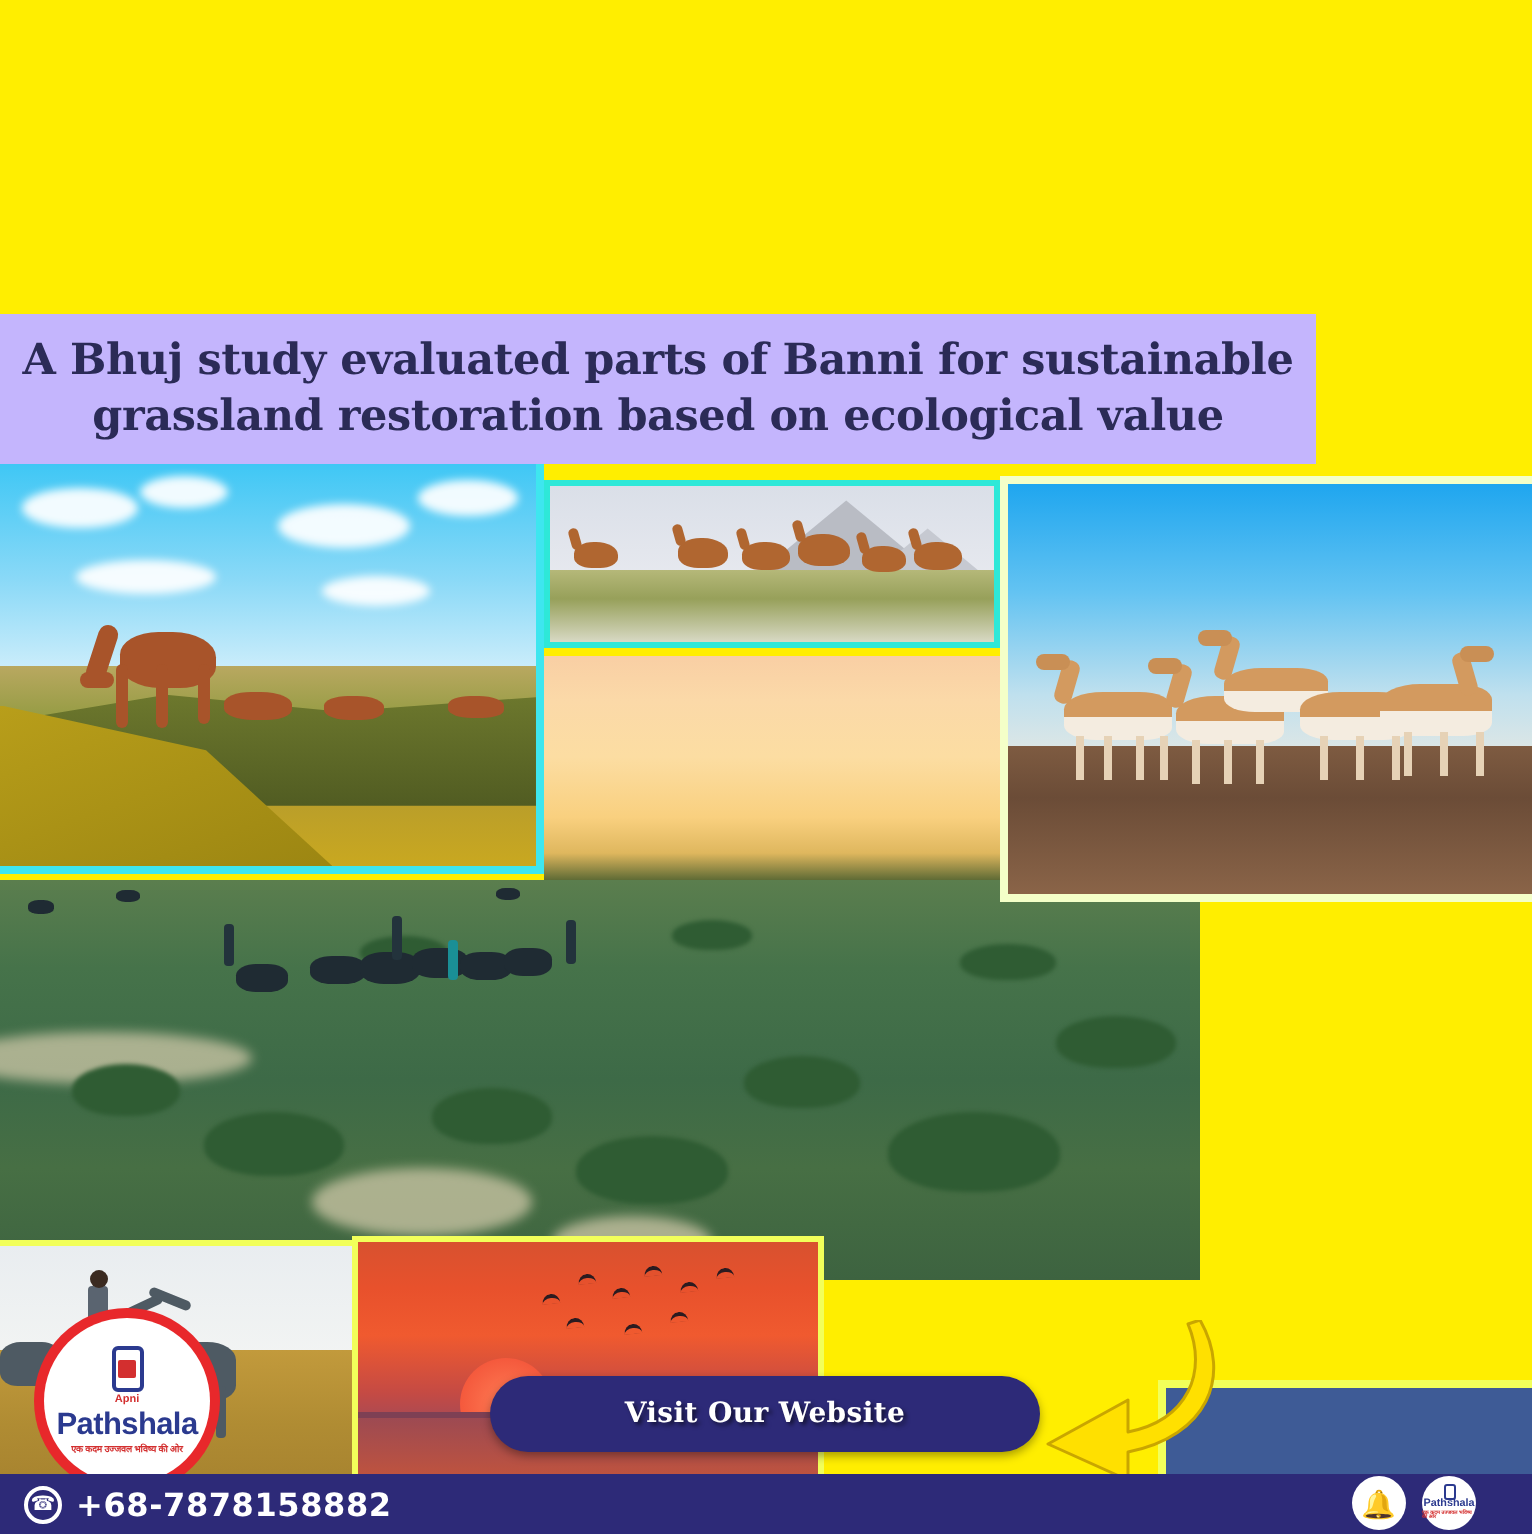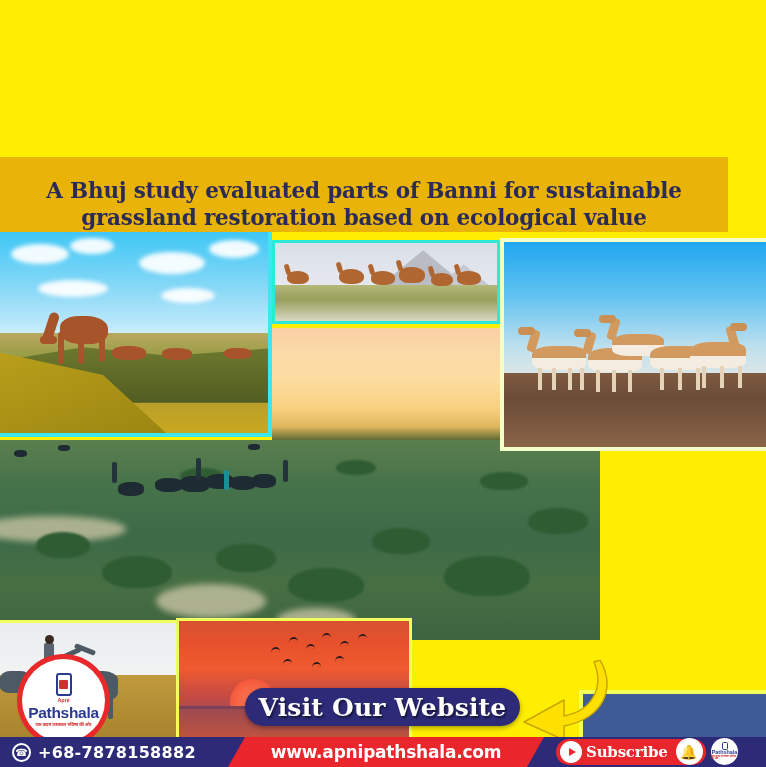--- a/index.html
+++ b/index.html
@@ -35,23 +35,23 @@
   }
   .title .w { display:inline-block; position:relative; }
   .title .w::after {
     content:""; position:absolute; left:0; right:0; bottom:-12px; height:9px;
     background:#ffffff; box-shadow:3px 3px 5px rgba(0,0,0,0.6);
   }
   .title .sp { display:inline-block; width:20px; }
 
   
   .subtitle-band {
-    position:absolute; left:0; top:157px; width:728px; height:75px;
-    background:#eab308;
-    display:flex; align-items:flex-end; justify-content:center;
+    position:absolute; left:0; top:157px; width:658px; height:75px;
+    background:#c4b5fd;
+    display:flex; align-items:center; justify-content:center;
     z-index:4;
   }
   .subtitle {
     font-family:"DejaVu Serif", serif;
     font-weight:bold;
     font-size:21.5px;
     line-height:1.28;
     color:#2b2b57;
     text-align:center;
     width:762px;
@@ -137,21 +137,21 @@
   .logo-tag { font-size:4.6px; font-weight:bold; color:#d32f2f; line-height:1; margin-top:1.5px; letter-spacing:-0.1px; }
 
   
   .visit-btn {
     position:absolute; left:245px; top:688px; width:275px; height:38px;
     background:#2d2a78; border-radius:19px; z-index:11;
     display:flex; align-items:center; justify-content:center;
     box-shadow:0 2px 5px rgba(0,0,0,0.35);
   }
   .visit-btn span {
-    font-family:"DejaVu Serif", serif; font-weight:bold; font-size:25px; color:#ffffff;
+    font-family:"DejaVu Serif", serif; font-weight:bold; font-size:14px; color:#ffffff;
     text-shadow:1.5px 1.5px 2px rgba(0,0,0,0.55); letter-spacing:0.2px;
   }
   
   .arrow-wrap { position:absolute; left:508px; top:660px; width:105px; height:80px; z-index:12; }
 
   
   .footer { position:absolute; left:0; bottom:0; width:766px; height:30px; background:#2d2a78; z-index:15; }
   .footer-phone { position:absolute; left:0; top:0; height:30px; width:245px; display:flex; align-items:center; gap:7px; padding-left:12px; }
   .phone-icon { width:19px; height:19px; border-radius:50%; border:2px solid #ffffff; display:flex; align-items:center; justify-content:center; font-size:10px; color:#fff; }
   .footer-phone .num { font-family:"DejaVu Sans", sans-serif; font-weight:bold; font-size:16px; color:#ffffff; letter-spacing:0.3px; }
@@ -365,29 +365,20 @@
     <svg width="105" height="80" viewBox="0 0 105 80">
       <path d="M86 2 C 96 26, 86 50, 56 56 L 56 40 L 16 62 L 56 80 L 56 66 C 96 58, 108 28, 92 0 Z" fill="#ffe000" stroke="#c9a600" stroke-width="1.5" stroke-linejoin="round"></path>
     </svg>
   </div>
 
   <div class="footer">
     <div class="footer-phone">
       <div class="phone-icon">☎</div>
       <div class="num">+68-7878158882</div>
     </div>
-    <div class="footer-url-bg">
-      <div class="u">www.apnipathshala.com</div>
-    </div>
-    <div class="sub-btn">
-      <div class="yt-circle">
-          <div class="pl"></div>
-        </div>
-      <div class="lbl">Subscribe</div>
-    </div>
     <div class="bell">🔔</div>
     <div class="footer-logo">
       <div class="ph2"></div>
       <div class="nm">Pathshala</div>
       <div class="tg">एक कदम उज्जवल भविष्य की ओर</div>
     </div>
   </div>
 
 </div>
 

